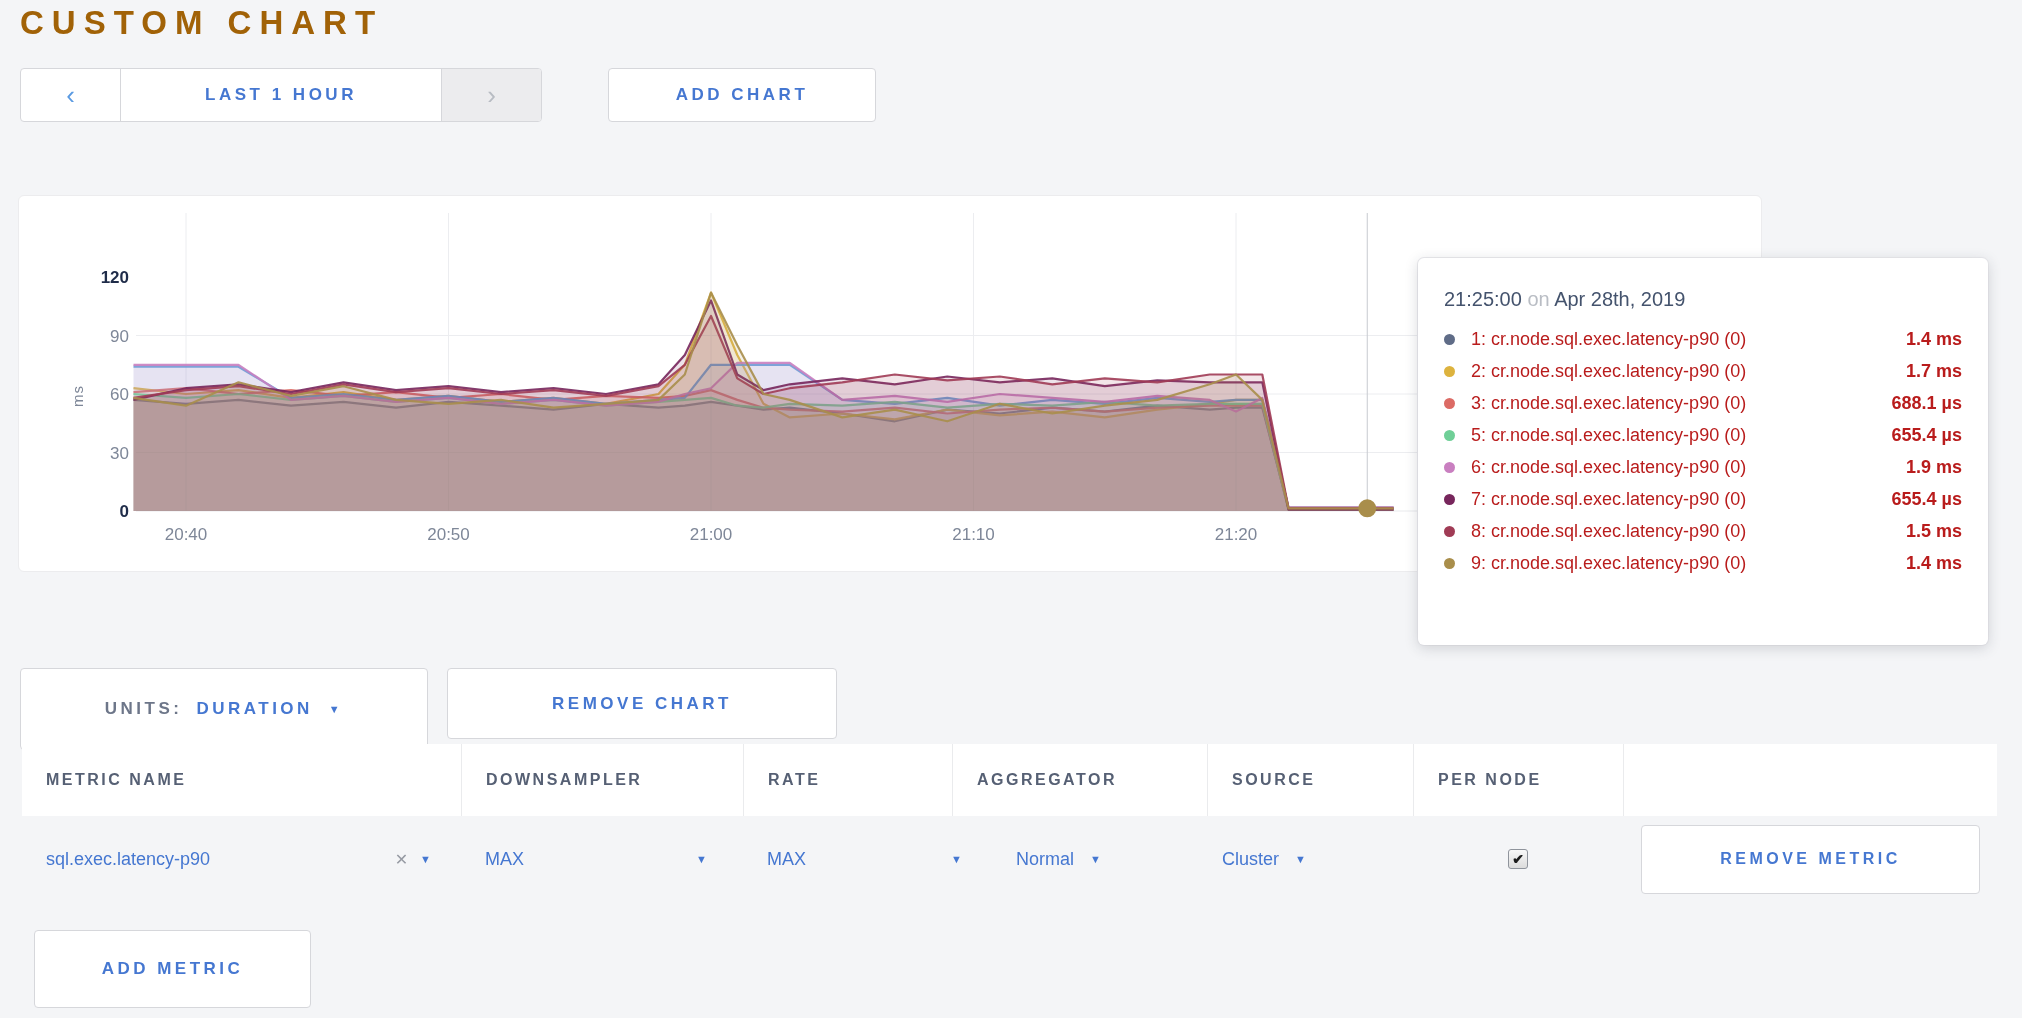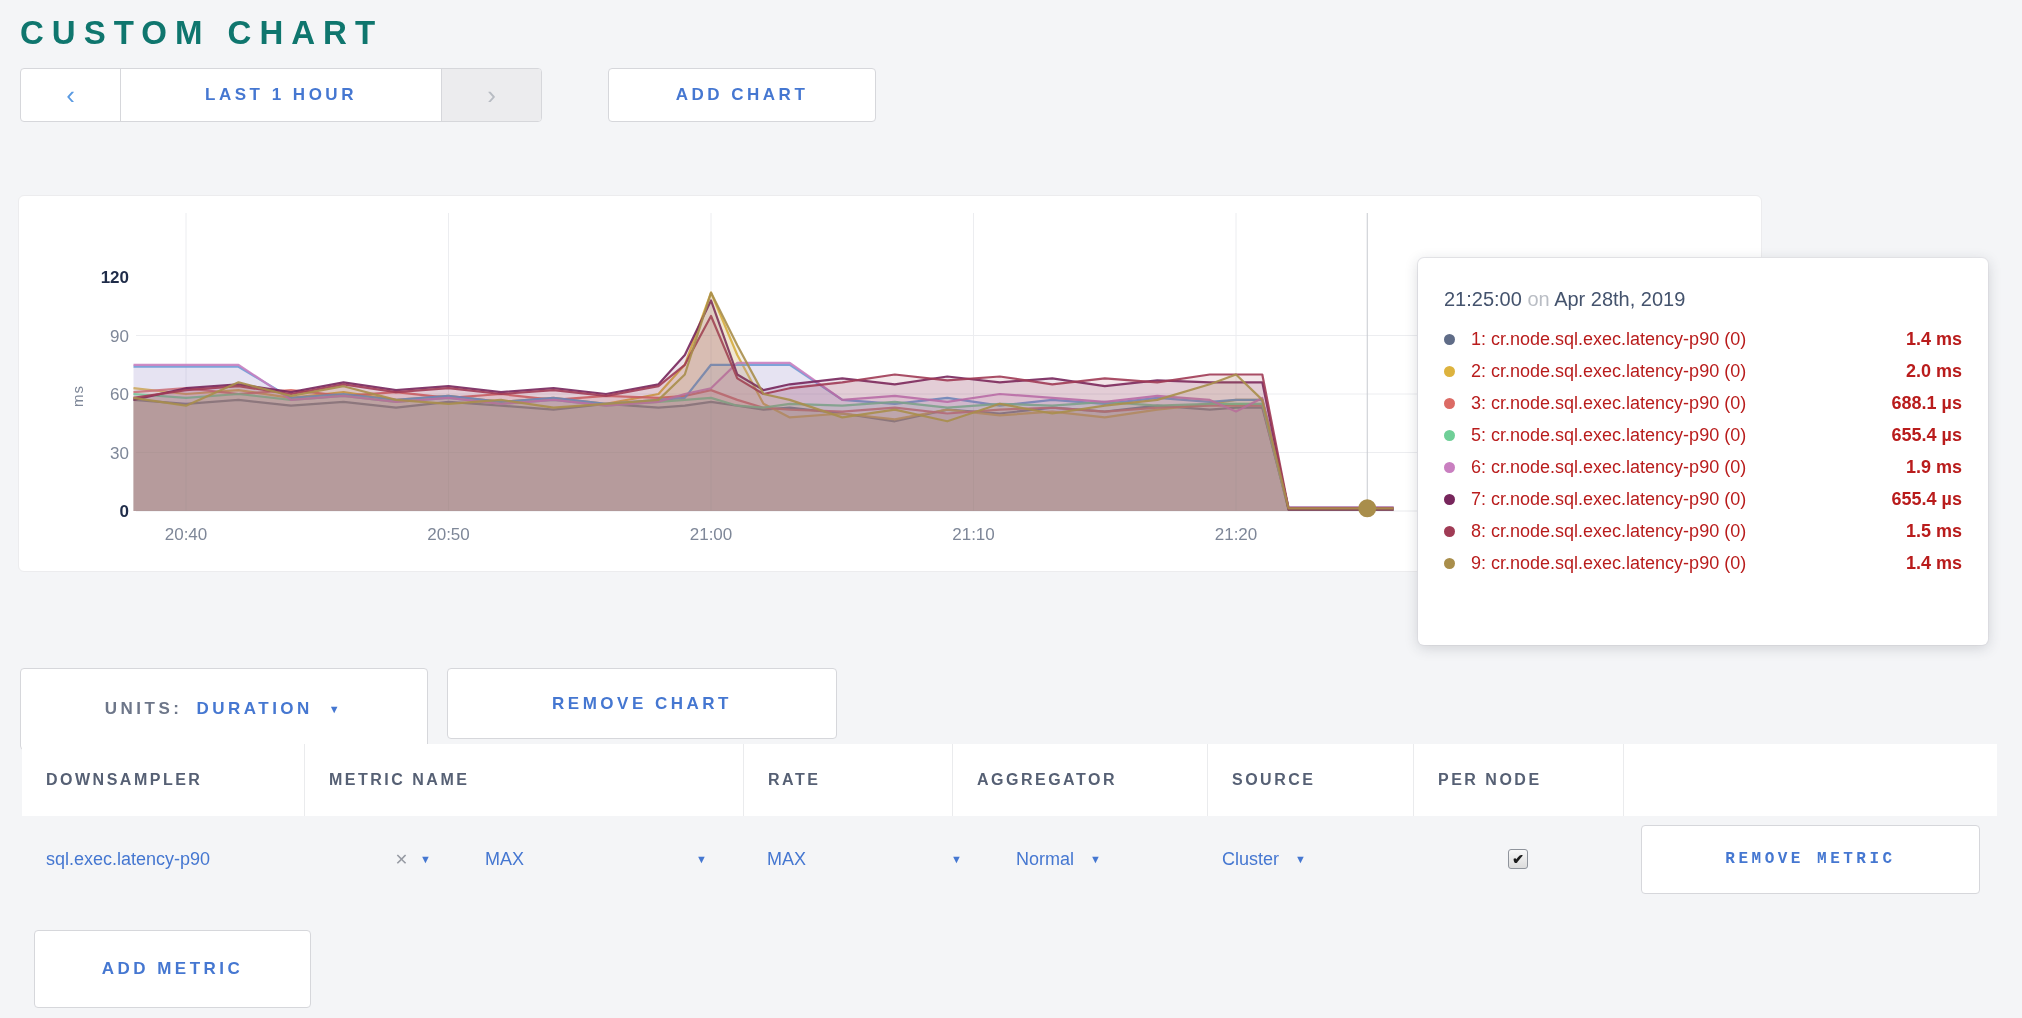--- a/index.html
+++ b/index.html
@@ -6,22 +6,22 @@
   body {
     width:2022px; height:1018px; position:relative;
     background:#f4f5f7;
     font-family:"Liberation Sans", sans-serif;
     overflow:hidden;
   }
   .abs { position:absolute; }
 
   
   .page-title {
-    left:20px; top:14px;
-    font-size:33px; font-weight:700; letter-spacing:8px; color:#0f766e;
+    left:20px; top:4px;
+    font-size:33px; font-weight:700; letter-spacing:8px; color:#a16207;
   }
 
   
   .toolbar { left:20px; top:68px; display:flex; align-items:center; }
   .range-picker {
     display:flex; height:54px; background:#fff;
     border:1px solid #d6d7db; border-radius:4px; overflow:hidden; box-sizing:border-box;
   }
   .seg { display:flex; align-items:center; justify-content:center; cursor:pointer; }
   .seg-prev { width:99px; border-right:1px solid #d6d7db; color:#5a9ae2; font-size:26px; }
@@ -167,21 +167,21 @@
   </div>
   <div id="tooltip-rows">
       <div class="t-row">
         <span class="t-dot" style="background: rgb(95, 108, 135);"></span>
         <span>1: cr.node.sql.exec.latency-p90 (0)</span>
         <span class="t-value">1.4 ms</span>
       </div>
       <div class="t-row">
         <span class="t-dot" style="background: rgb(221, 179, 62);"></span>
         <span>2: cr.node.sql.exec.latency-p90 (0)</span>
-        <span class="t-value">2.0 ms</span>
+        <span class="t-value">1.7 ms</span>
       </div>
       <div class="t-row">
         <span class="t-dot" style="background: rgb(220, 107, 101);"></span>
         <span>3: cr.node.sql.exec.latency-p90 (0)</span>
         <span class="t-value">688.1 µs</span>
       </div>
       <div class="t-row">
         <span class="t-dot" style="background: rgb(111, 207, 151);"></span>
         <span>5: cr.node.sql.exec.latency-p90 (0)</span>
         <span class="t-value">655.4 µs</span>
@@ -214,22 +214,22 @@
     <span class="units-label">UNITS:</span>
     <span>DURATION</span>
     <span class="caret">▼</span>
   </div>
   <div class="btn remove-chart-btn">
     <span>REMOVE CHART</span>
   </div>
 </div>
 
 <div class="abs tbl-header">
+  <div class="th" style="width:439px">METRIC NAME</div>
   <div class="th" style="width:282px">DOWNSAMPLER</div>
-  <div class="th" style="width:439px">METRIC NAME</div>
   <div class="th" style="width:209px">RATE</div>
   <div class="th" style="width:255px">AGGREGATOR</div>
   <div class="th" style="width:206px">SOURCE</div>
   <div class="th" style="width:210px">PER NODE</div>
   <div class="th" style="width:374px"></div>
 </div>
 
 <div class="abs tbl-row">
   <div class="td" style="width:439px; padding-left:24px; padding-right:30px;">
     <span>sql.exec.latency-p90</span>
@@ -260,21 +260,21 @@
     <div class="dd" style="width:auto">
       <span>Cluster</span>
       <span class="caret">▼</span>
     </div>
   </div>
   <div class="td" style="width:210px; justify-content:center;">
     <div class="checkbox">
       <span>✔</span>
     </div>
   </div>
-  <div class="td" style="width:374px; padding-left:18px;font-family:Liberation Mono, monospace;">
+  <div class="td" style="width:374px; padding-left:18px;">
     <div class="btn remove-metric-btn">
       <span>REMOVE METRIC</span>
     </div>
   </div>
 </div>
 
 <div class="abs btn add-metric-btn">
   <span>ADD METRIC</span>
 </div>
 

